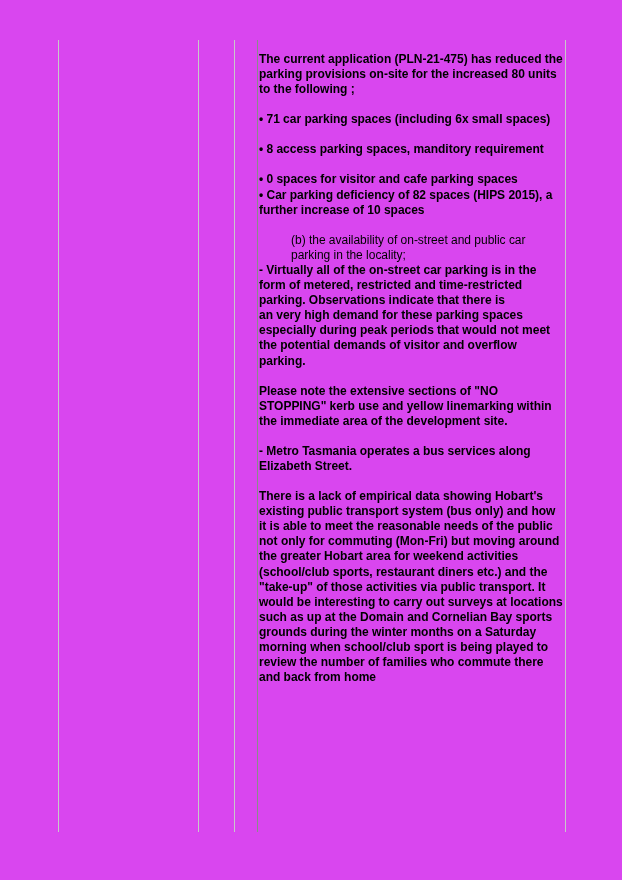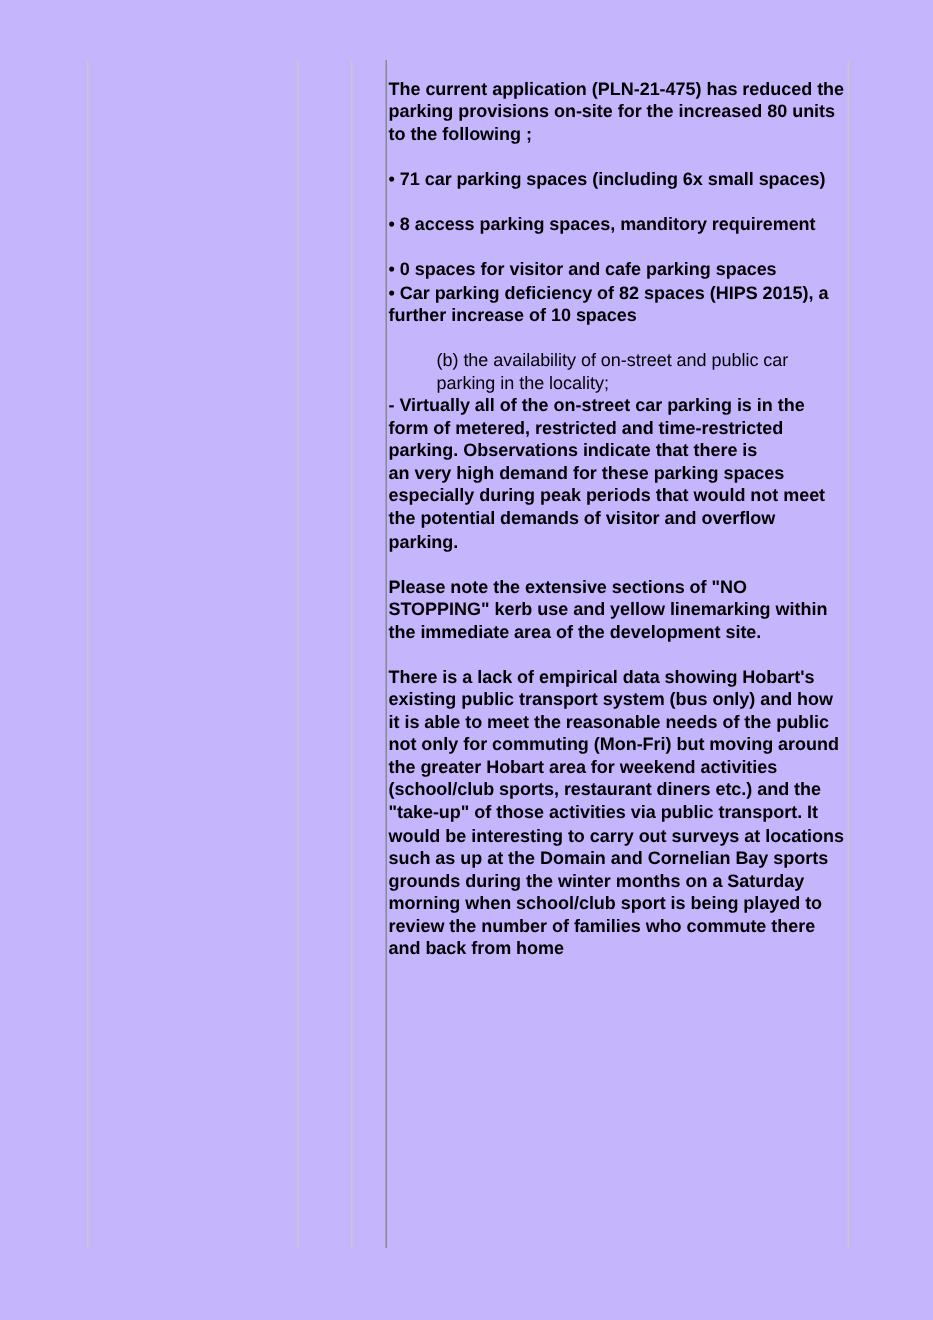--- a/index.html
+++ b/index.html
@@ -10,21 +10,21 @@
   }
   body {
     font-family: "Liberation Sans", sans-serif;
     -webkit-font-smoothing: none;
   }
 
   .page {
     position: relative;
     width: 622px;
     height: 880px;
-    background: #c4b5fd;
+    background: #d946ef;
     overflow: hidden;
   }
 
   
   .rule {
     position: absolute;
     top: 40px;
     height: 792px;
     width: 1px;
     background: #c8c8c8;
@@ -95,17 +95,18 @@
     <div class="text-body" id="text-body">
         <p class="para">The current application (PLN-21-475) has reduced the parking provisions on-site for the increased 80 units to the following ;</p>
         <p class="para">• 71 car parking spaces (including 6x small spaces)</p>
         <p class="para">• 8 access parking spaces, manditory requirement</p>
         <p class="para">• 0 spaces for visitor and cafe parking spaces
 • Car parking deficiency of 82 spaces (HIPS 2015), a further increase of 10 spaces</p>
         <p class="para regular">(b) the availability of on-street and public car parking in the locality;</p>
         <p class="para">- Virtually all of the on-street car parking is in the form of metered, restricted and time-restricted parking. Observations indicate that there is
 an very high demand for these parking spaces especially during peak periods that would not meet the potential demands of visitor and overflow parking.</p>
         <p class="para">Please note the extensive sections of "NO STOPPING" kerb use and yellow linemarking within the immediate area of the development site.</p>
+        <p class="para">- Metro Tasmania operates a bus services along Elizabeth Street.</p>
         <p class="para">There is a lack of empirical data showing Hobart's existing public transport system (bus only) and how it is able to meet the reasonable needs of the public not only for commuting (Mon-Fri) but moving around the greater Hobart area for weekend activities (school/club sports, restaurant diners etc.) and the "take-up" of those activities via public transport. It would be interesting to carry out surveys at locations such as up at the Domain and Cornelian Bay sports grounds during the winter months on a Saturday morning when school/club sport is being played to review the number of families who commute there and back from home</p>
       </div>
   </div>
 
 </div>
 
 </body></html>

